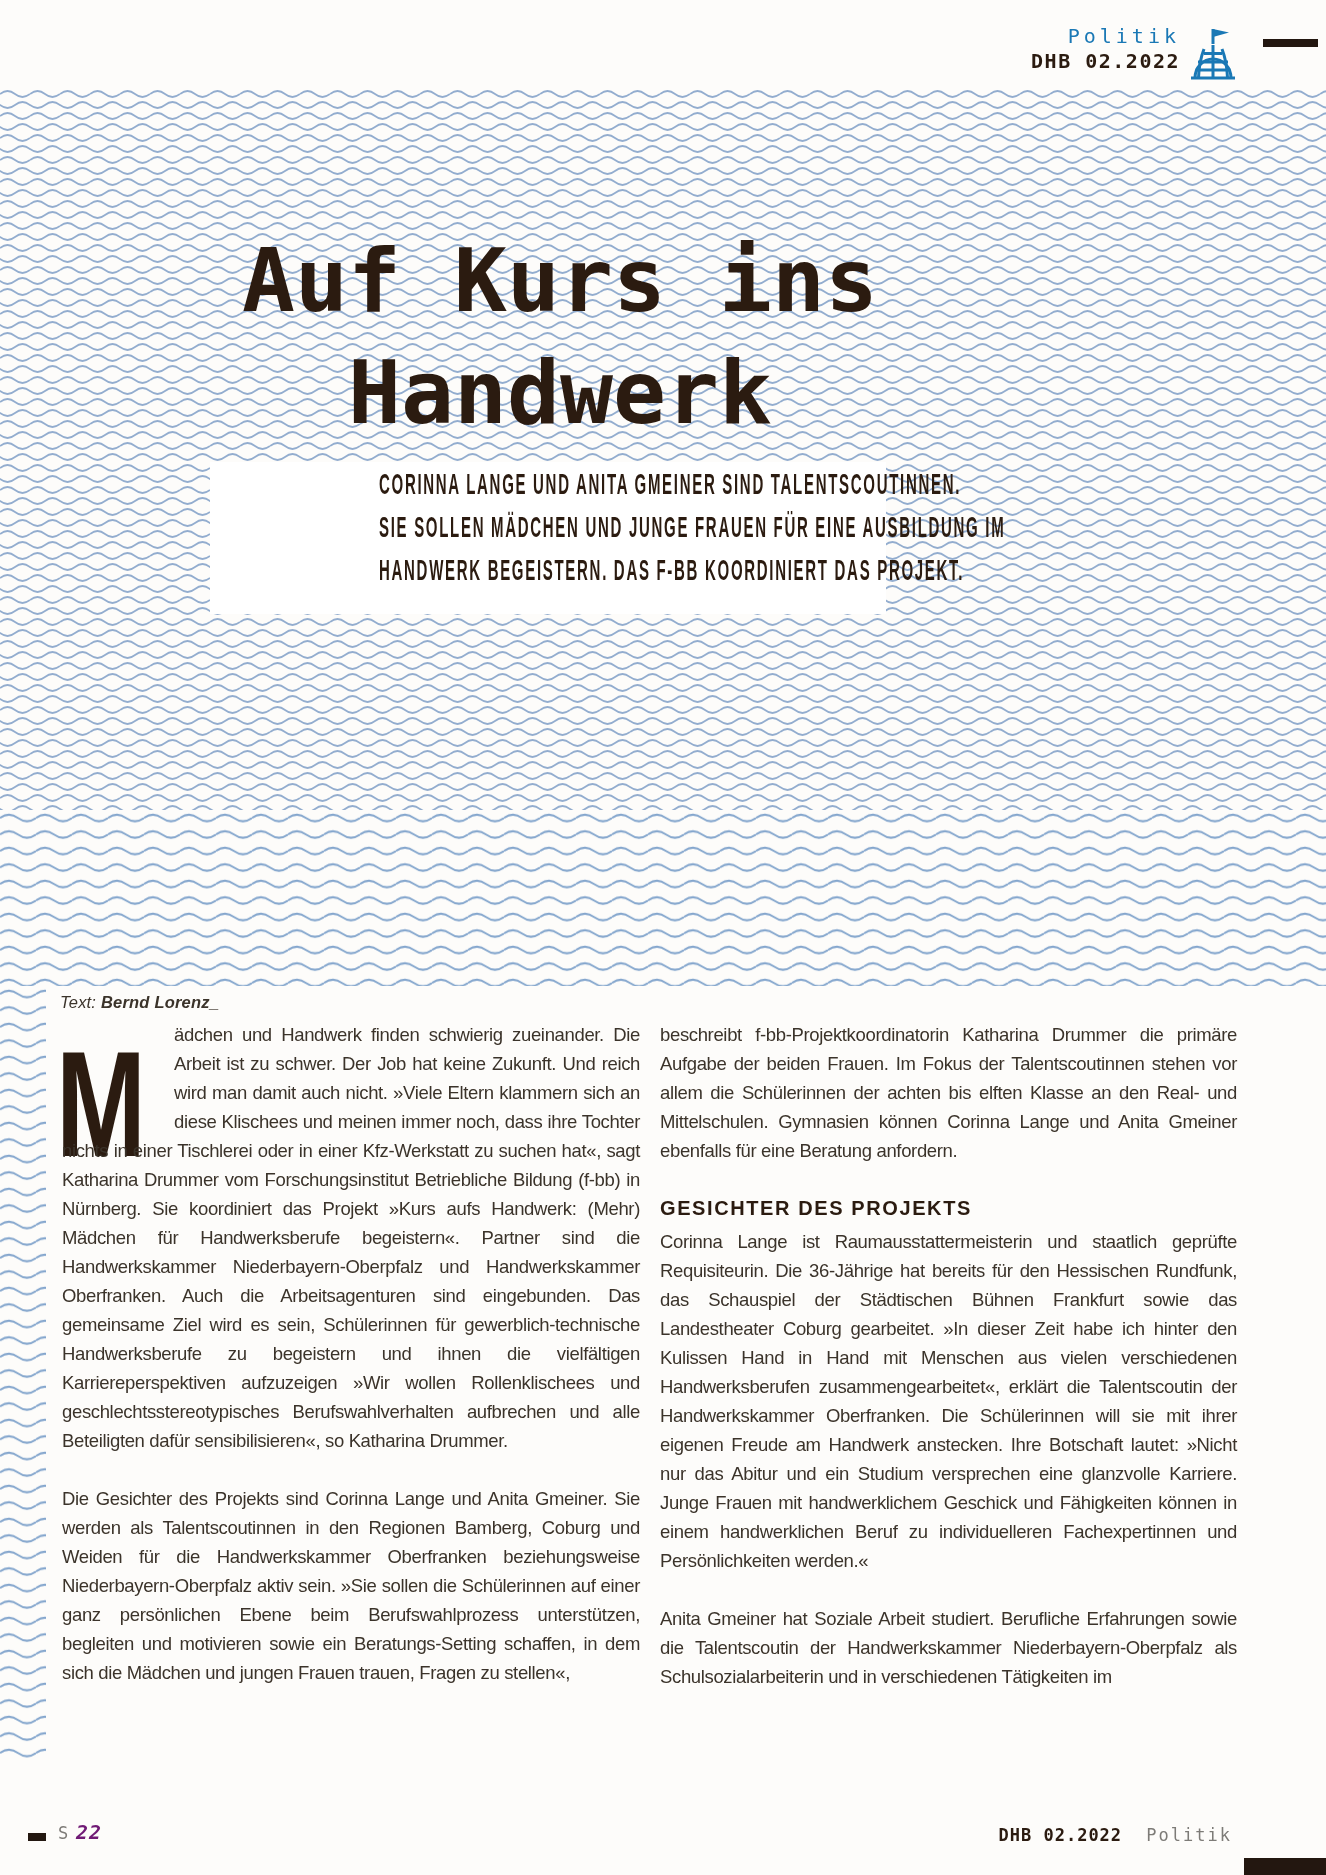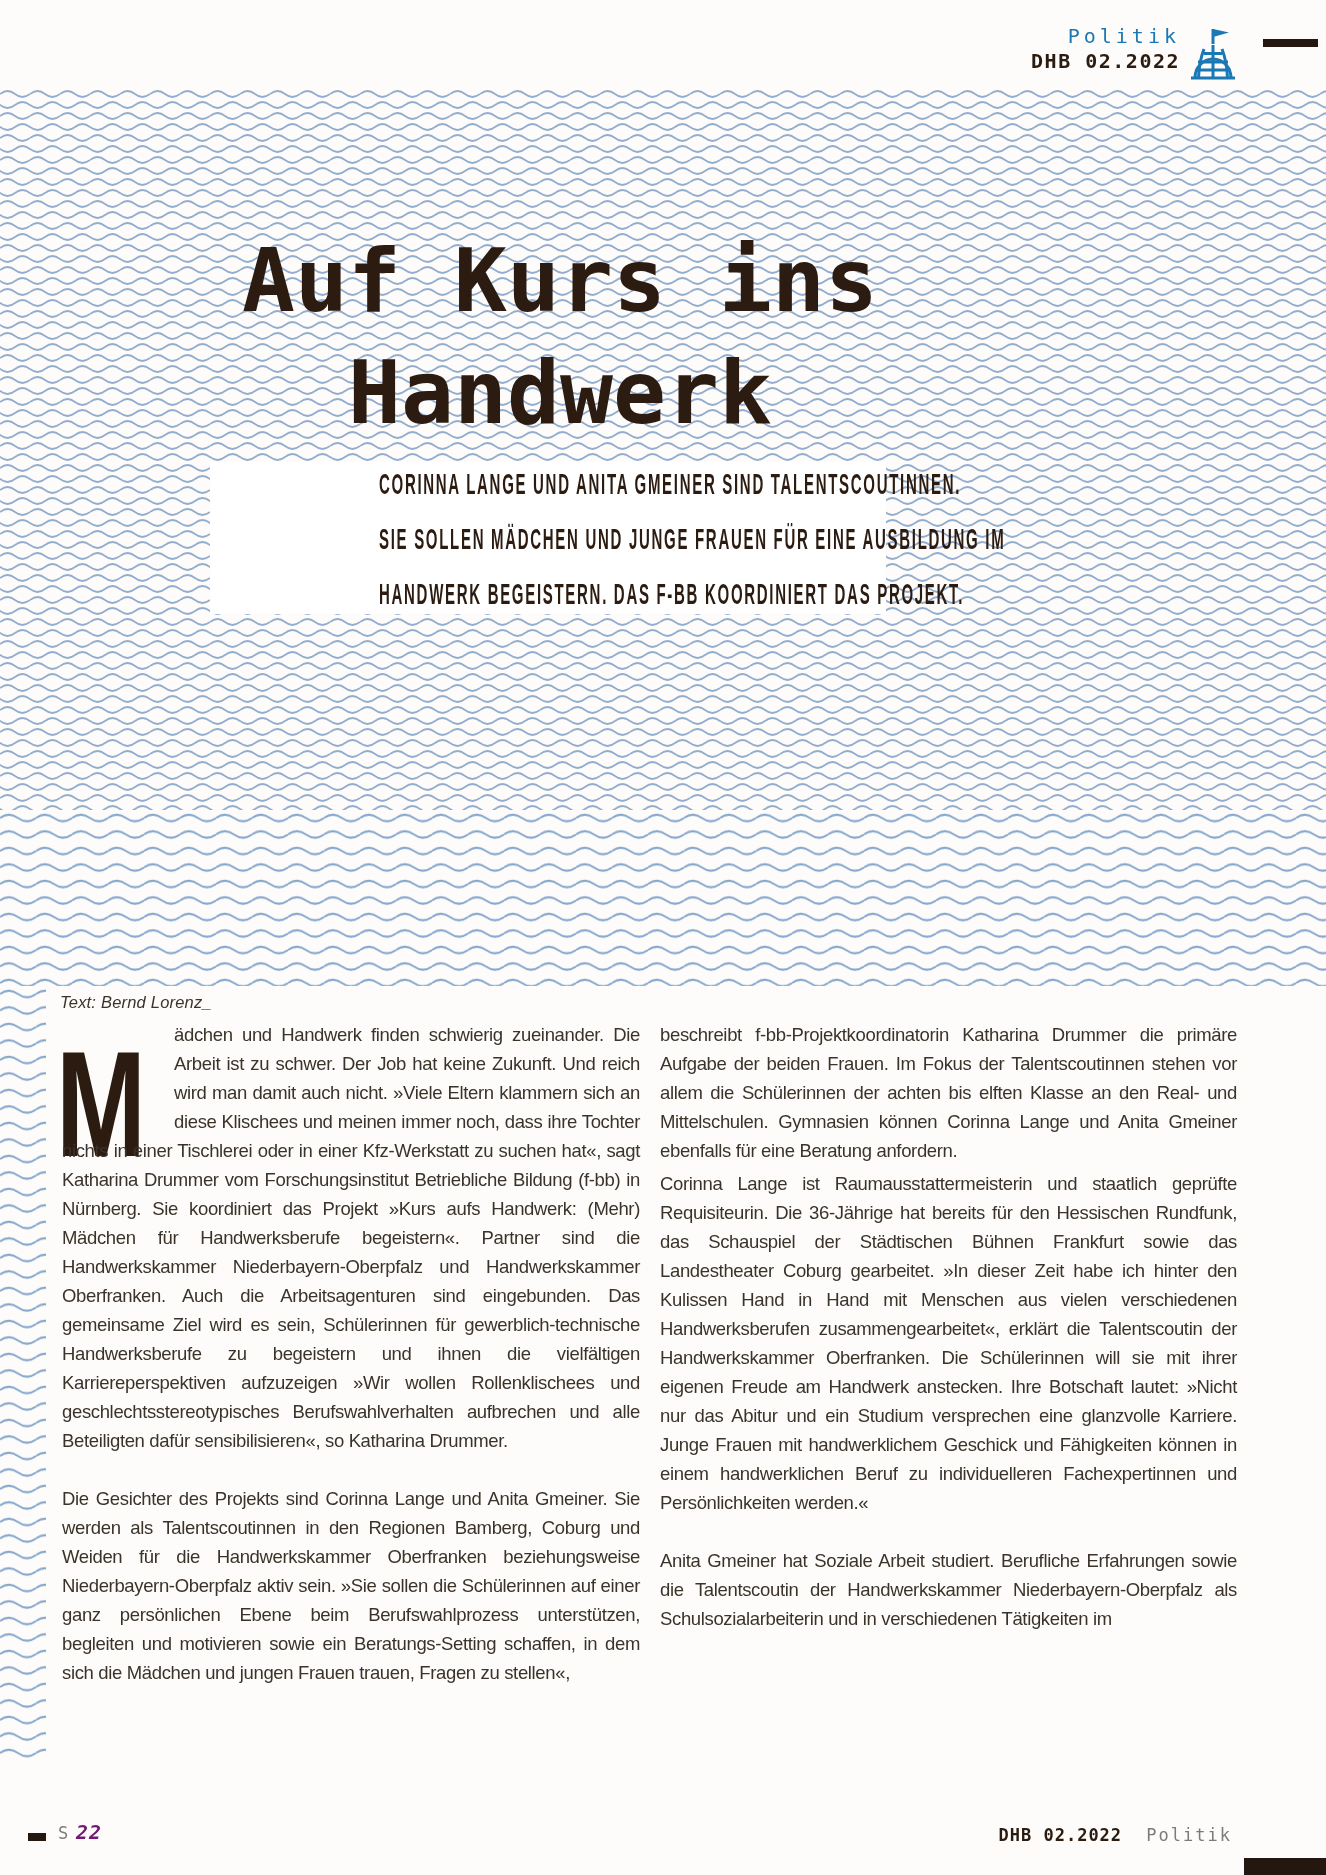--- a/index.html
+++ b/index.html
@@ -38,39 +38,39 @@
     font-size:88px;line-height:112px;
     color:#2b1b10;
     white-space:nowrap;
   }
 
   
   .subtitle-box{
     position:absolute;left:210px;top:462px;width:676px;height:152px;
     background:#ffffff;
     display:flex;flex-direction:column;justify-content:flex-start;
-    gap:12px;
+    gap:0;
   }
   .subtitle-box .sub-line{
     text-align:center;
     font-weight:bold;
     font-size:30px;line-height:43px;
     letter-spacing:3.4px;
     color:#2b1b10;
     white-space:nowrap;
     transform:scaleX(0.5);
     transform-origin:50% 50%;
   }
 
   
   .credit{
     position:absolute;left:60px;top:993px;
     font-style:italic;font-size:16.5px;color:#3b332a;letter-spacing:0.2px;
   }
-  .credit .author{font-weight:normal;text-align:center;}
+  .credit .author{font-weight:bold;text-align:center;}
 
   
   .dropcap{
     position:absolute;left:56px;top:1029px;
     font-family:"Liberation Sans", sans-serif;
     font-weight:bold;
     font-size:150px;line-height:150px;
     color:#2b1b10;
     transform:scaleX(0.72);
     transform-origin:0 0;
@@ -185,20 +185,21 @@
 
   <div class="dropcap">M</div>
 
   <div class="col col-left">
     <p><span class="dropcap-spacer"></span><span>ädchen und Handwerk finden schwierig zueinander. Die Arbeit ist zu schwer. Der Job hat keine Zukunft. Und reich wird man damit auch nicht. »Viele Eltern klammern sich an diese Klischees und meinen immer noch, dass ihre Tochter nichts in einer Tischlerei oder in einer Kfz-Werkstatt zu suchen hat«, sagt Katharina Drummer vom Forschungsinstitut Betriebliche Bildung (f-bb) in Nürnberg. Sie koordiniert das Projekt »Kurs aufs Handwerk: (Mehr) Mädchen für Handwerksberufe begeistern«. Partner sind die Handwerkskammer Niederbayern-Oberpfalz und Handwerkskammer Oberfranken. Auch die Arbeitsagenturen sind eingebunden. Das gemeinsame Ziel wird es sein, Schülerinnen für gewerblich-technische Handwerksberufe zu begeistern und ihnen die vielfältigen Karriereperspektiven aufzuzeigen »Wir wollen Rollenklischees und geschlechtsstereotypisches Berufswahlverhalten aufbrechen und alle Beteiligten dafür sensibilisieren«, so Katharina Drummer.</span></p>
     <p class="para-gap">Die Gesichter des Projekts sind Corinna Lange und Anita Gmeiner. Sie werden als Talentscoutinnen in den Regionen Bamberg, Coburg und Weiden für die Handwerkskammer Oberfranken beziehungsweise Niederbayern-Oberpfalz aktiv sein. »Sie sollen die Schülerinnen auf einer ganz persönlichen Ebene beim Berufswahlprozess unterstützen, begleiten und motivieren sowie ein Beratungs-Setting schaffen, in dem sich die Mädchen und jungen Frauen trauen, Fragen zu stellen«,</p>
   </div>
 
   <div class="col col-right">
     <p>beschreibt f-bb-Projektkoordinatorin Katharina Drummer die primäre Aufgabe der beiden Frauen. Im Fokus der Talentscoutinnen stehen vor allem die Schülerinnen der achten bis elften Klasse an den Real- und Mittelschulen. Gymnasien können Corinna Lange und Anita Gmeiner ebenfalls für eine Beratung anfordern.</p>
+    <h2 class="subhead">GESICHTER DES PROJEKTS</h2>
     <p>Corinna Lange ist Raumausstattermeisterin und staatlich geprüfte Requisiteurin. Die 36-Jährige hat bereits für den Hessischen Rundfunk, das Schauspiel der Städtischen Bühnen Frankfurt sowie das Landestheater Coburg gearbeitet. »In dieser Zeit habe ich hinter den Kulissen Hand in Hand mit Menschen aus vielen verschiedenen Handwerksberufen zusammengearbeitet«, erklärt die Talentscoutin der Handwerkskammer Oberfranken. Die Schülerinnen will sie mit ihrer eigenen Freude am Handwerk anstecken. Ihre Botschaft lautet: »Nicht nur das Abitur und ein Studium versprechen eine glanzvolle Karriere. Junge Frauen mit handwerklichem Geschick und Fähigkeiten können in einem handwerklichen Beruf zu individuelleren Fachexpertinnen und Persönlichkeiten werden.«</p>
     <p class="para-gap">Anita Gmeiner hat Soziale Arbeit studiert. Berufliche Erfahrungen sowie die Talentscoutin der Handwerkskammer Niederbayern-Oberpfalz als Schulsozialarbeiterin und in verschiedenen Tätigkeiten im</p>
   </div>
 
   <div class="footer-left">
     <span class="footer-dash"></span>
     <span class="footer-s">S</span>
     <span class="footer-num">22</span>
   </div>
   <div class="footer-right">

